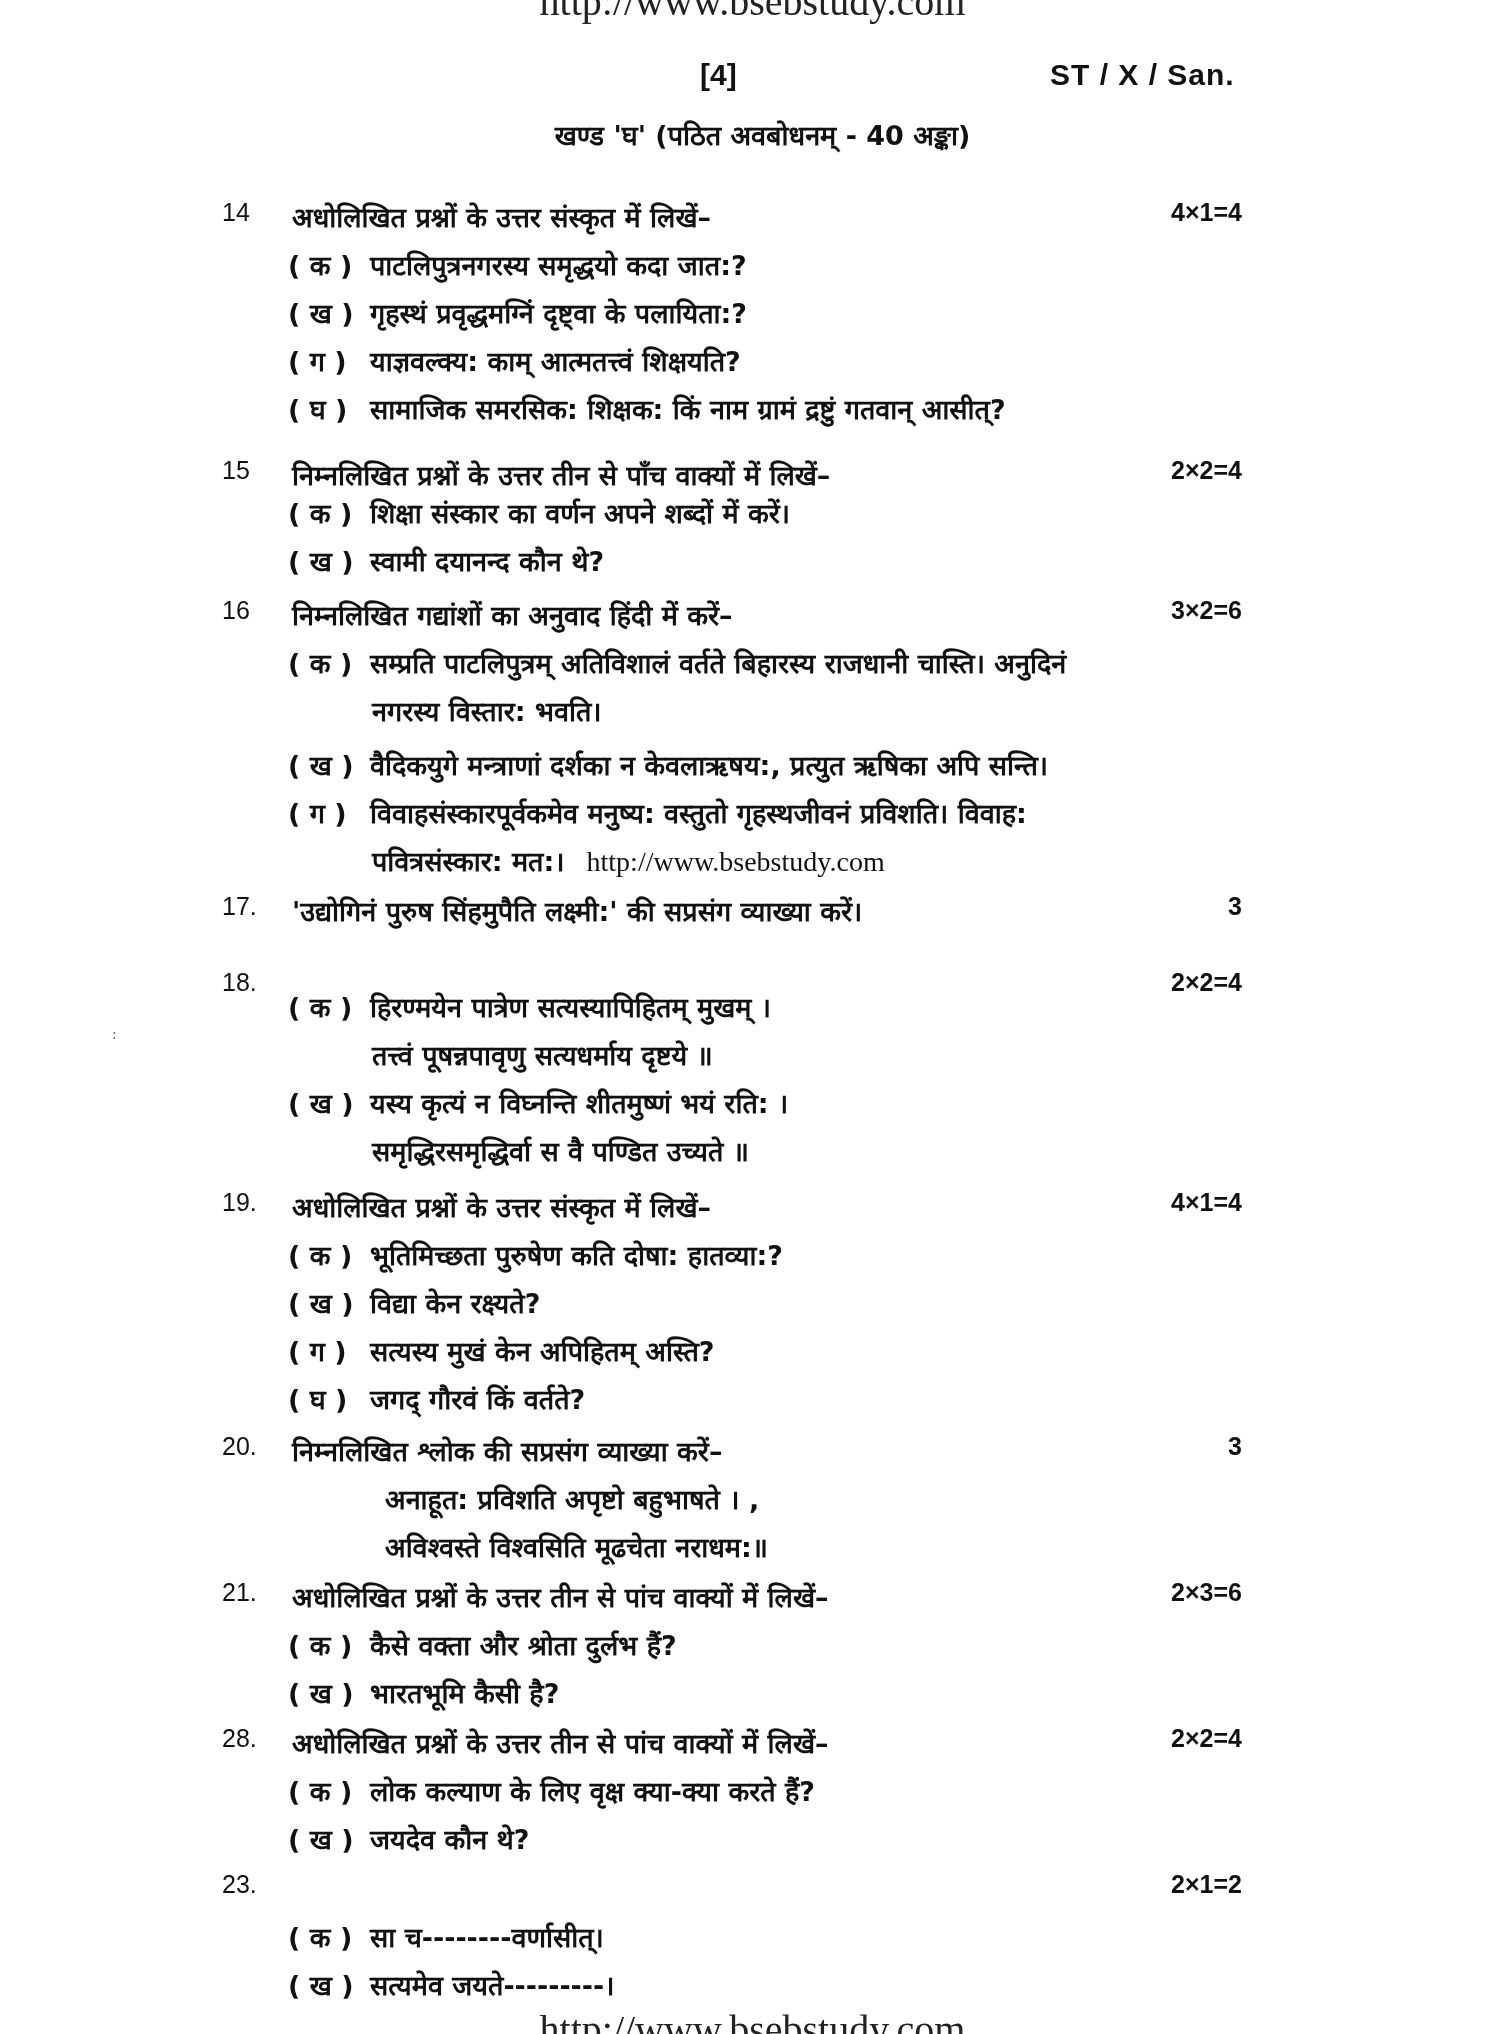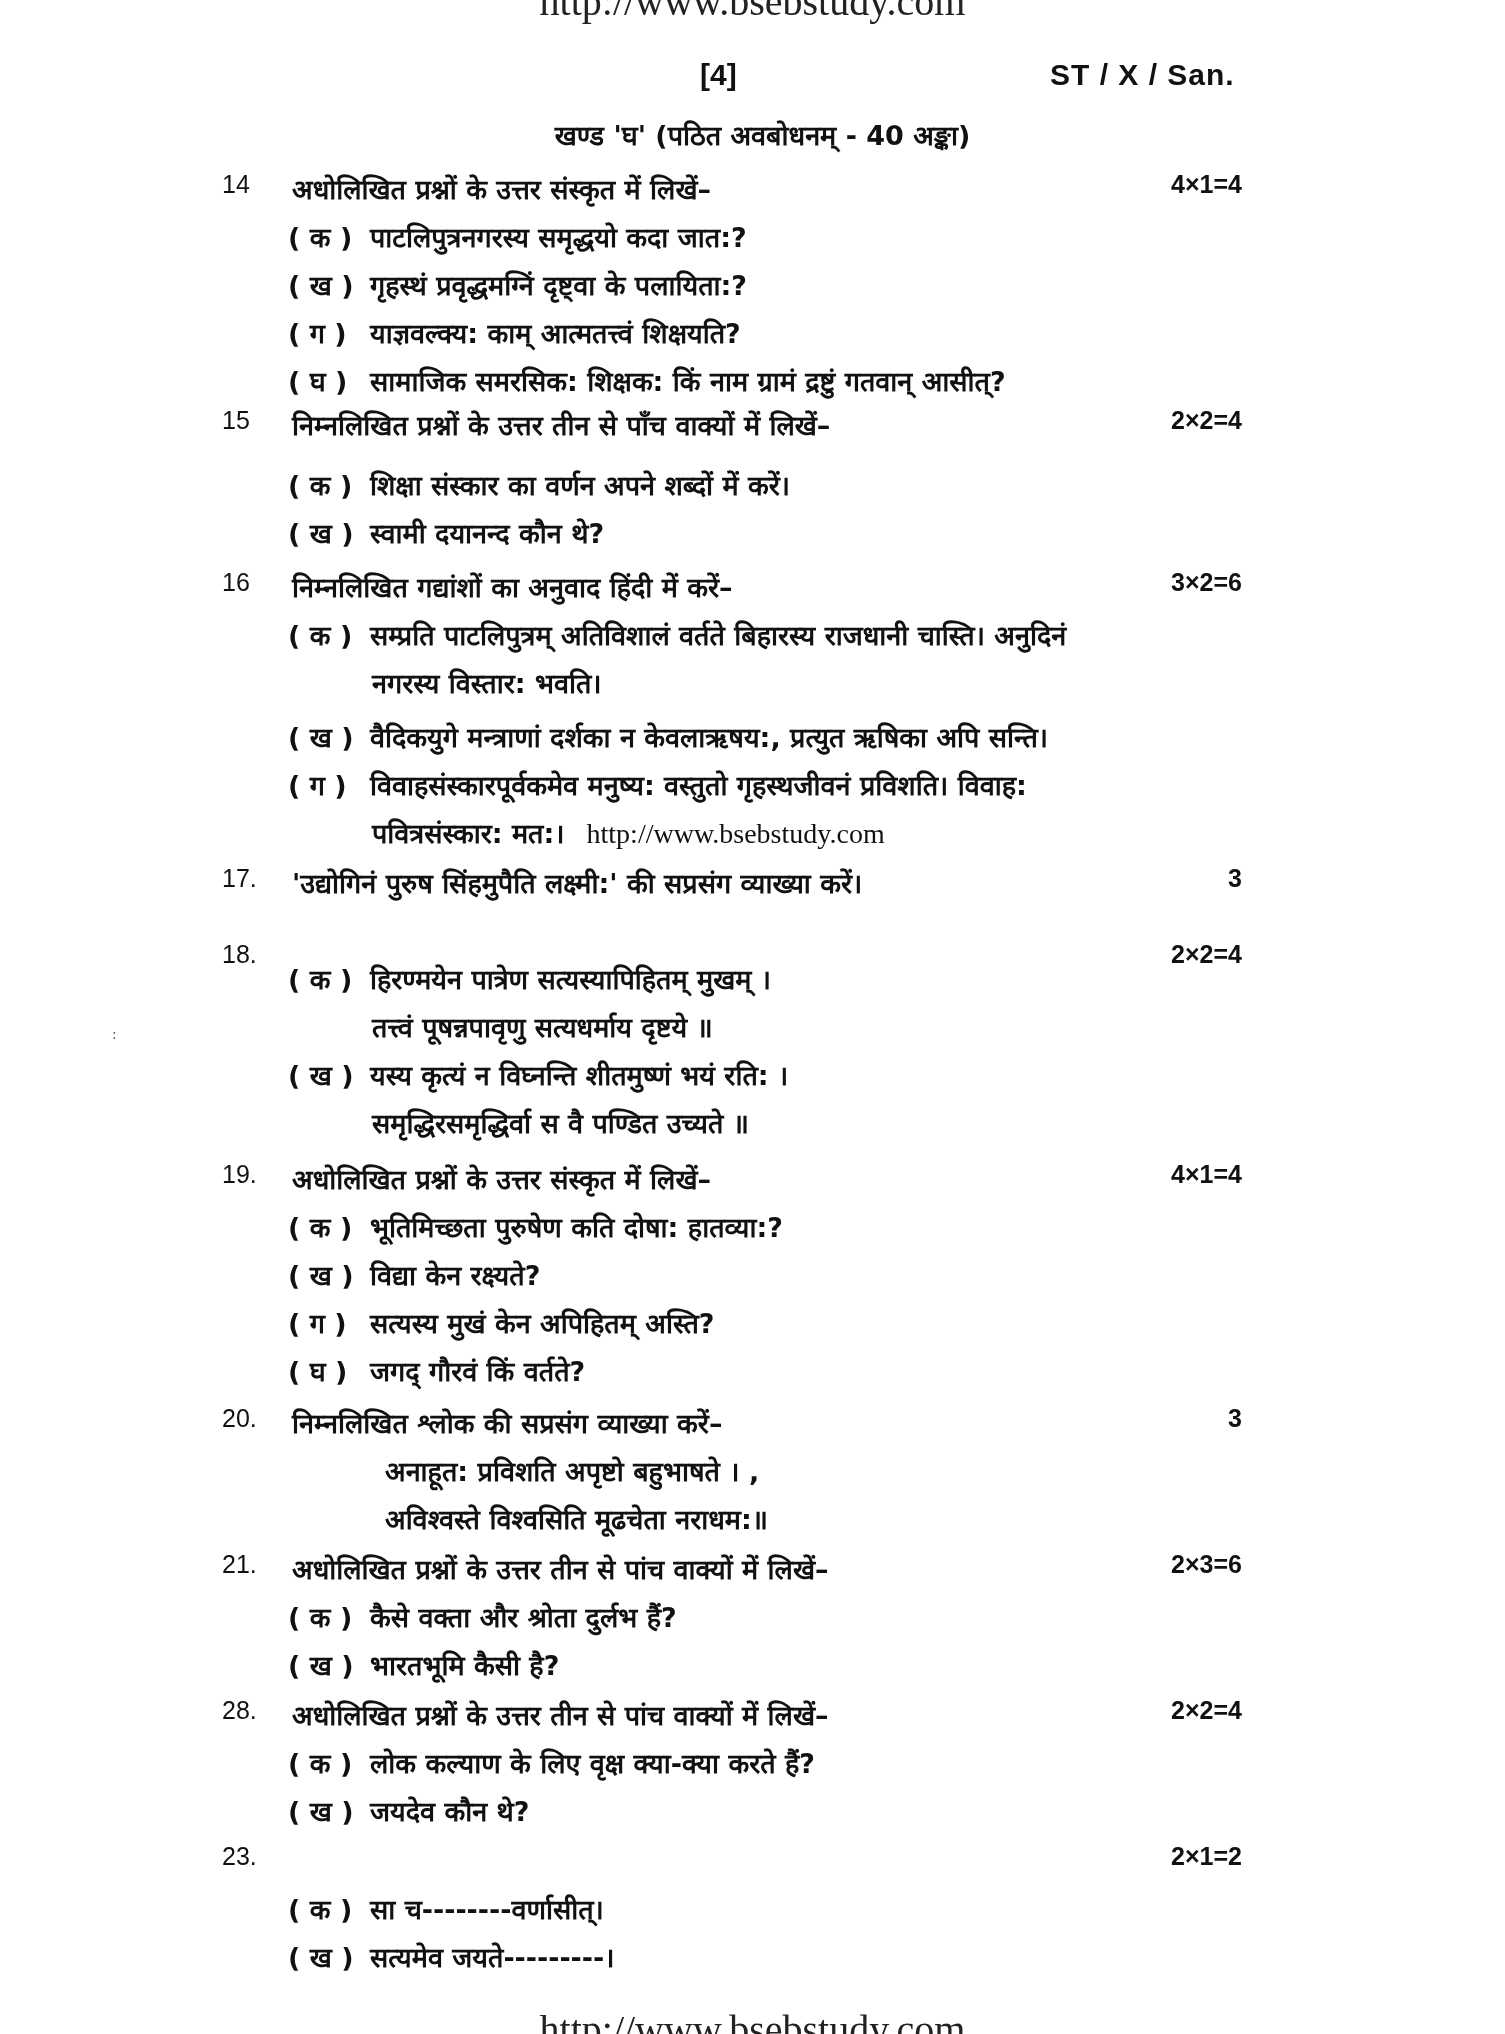--- a/index.html
+++ b/index.html
@@ -20,21 +20,21 @@
   .code {
     position: absolute; top: 58px; left: 1050px;
     font-family: "Liberation Sans", sans-serif; font-weight: bold; font-size: 30px; letter-spacing: 1px;
   }
   .section-title {
     position: absolute; top: 116px; left: 0; width: 1505px; text-align: center;
     font-size: 27px; font-weight: bold; padding-left: 20px; box-sizing: border-box;
   }
   .line {
     position: absolute; left: 0; width: 1485px; height: 46px;
-    font-size: 27px; font-weight: bold; white-space: nowrap;
+    font-size: 27px; font-weight: bold; white-space: nowrap; margin-top: 28px;
   }
   .qno { position: absolute; left: 222px; font-family: "Liberation Sans", sans-serif; font-weight: normal; font-size: 25px; }
   .qtext { position: absolute; left: 292px; }
   .marks { position: absolute; right: 243px; font-family: "Liberation Sans", sans-serif; font-size: 25px; }
   .sub { position: absolute; left: 288px; }
   .sub .lab { display: inline-block; width: 82px; }
   .cont { position: absolute; left: 372px; }
   .verse { position: absolute; left: 385px; }
   .inline-wm { font-family: "Liberation Serif", serif; font-weight: normal; font-size: 28px; margin-left: 22px; }
   .dot-mark { position: absolute; left: 112px; top: 1026px; font-size: 14px; color: #555; }
@@ -59,21 +59,21 @@
 <div class="line" style="top:266px">
   <span class="sub"><span class="lab">( ख )</span><span>गृहस्थं प्रवृद्धमग्निं दृष्ट्वा के पलायिता:?</span></span>
 </div>
 <div class="line" style="top:314px">
   <span class="sub"><span class="lab">( ग )</span><span>याज्ञवल्क्य: काम् आत्मतत्त्वं शिक्षयति?</span></span>
 </div>
 <div class="line" style="top:362px">
   <span class="sub"><span class="lab">( घ )</span><span>सामाजिक समरसिक: शिक्षक: किं नाम ग्रामं द्रष्टुं गतवान् आसीत्?</span></span>
 </div>
 
-<div class="line" style="top:406px">
+<div class="line" style="top:428px">
   <span class="qno">15</span>
   <span class="qtext">निम्नलिखित प्रश्नों के उत्तर तीन से पाँच वाक्यों में लिखें–</span>
   <span class="marks">2×2=4</span>
 </div>
 <div class="line" style="top:466px">
   <span class="sub"><span class="lab">( क )</span><span>शिक्षा संस्कार का वर्णन अपने शब्दों में करें।</span></span>
 </div>
 <div class="line" style="top:514px">
   <span class="sub"><span class="lab">( ख )</span><span>स्वामी दयानन्द कौन थे?</span></span>
 </div>

